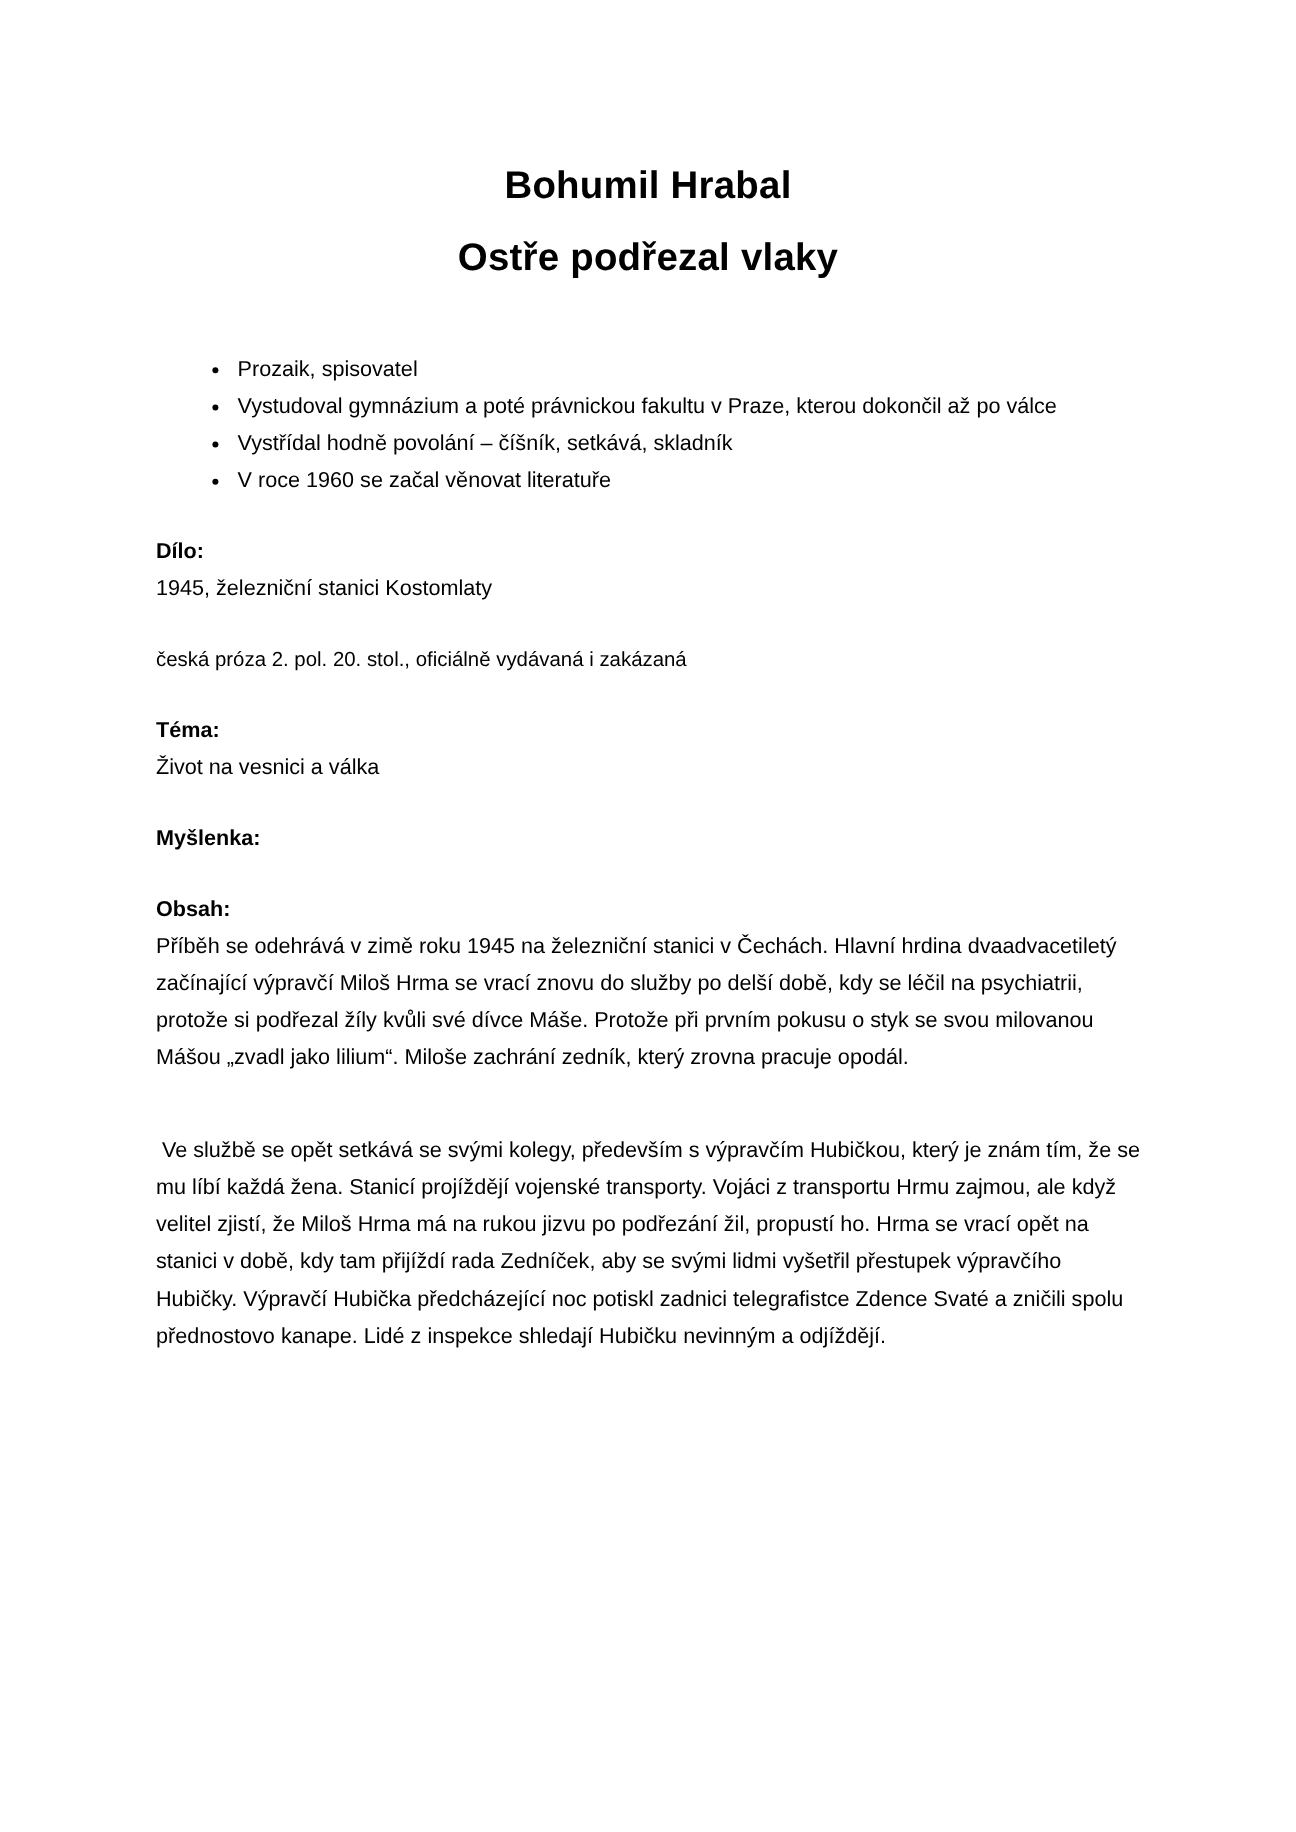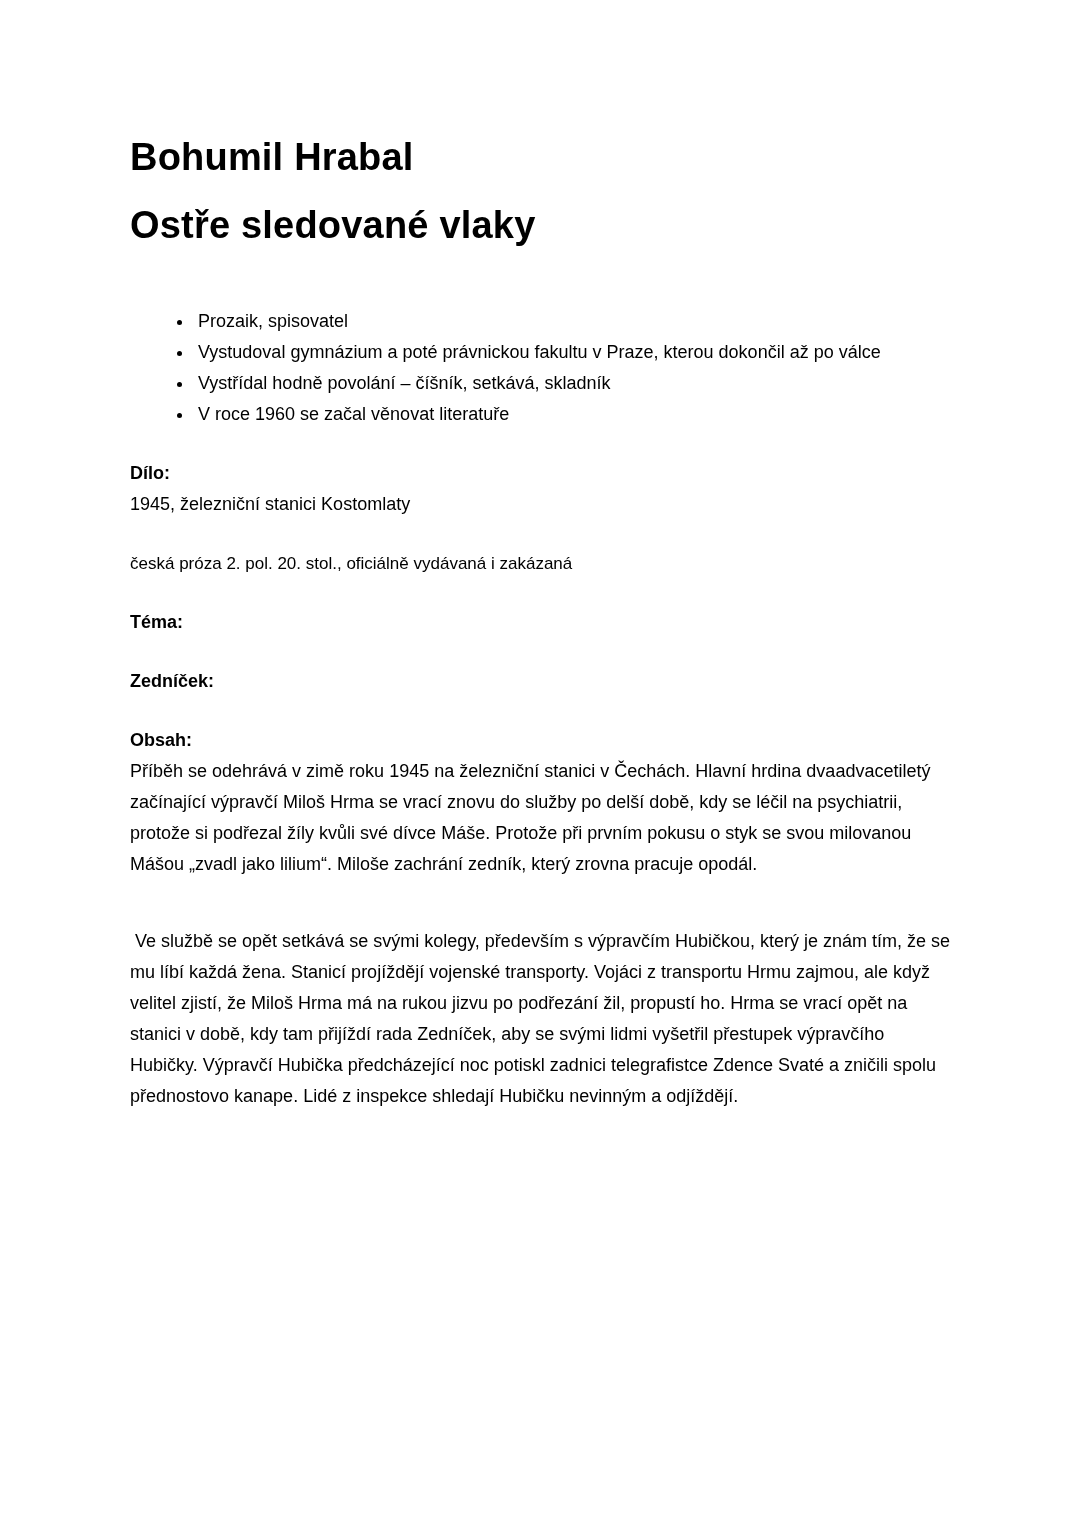--- a/index.html
+++ b/index.html
@@ -15,22 +15,22 @@
     background: #ffffff;
     color: #000000;
     font-family: "Liberation Sans", sans-serif;
     padding: 135px 130px 60px 130px;
     overflow: hidden;
   }
   .title-block {
     margin: 0 0 58px 0;
   }
   .title {
-    text-align: left;
-    font-size: 38px;
+    text-align: center;
+    font-size: 32px;
     font-weight: 700;
     line-height: 1.2;
     margin: 0 0 22px 0;
     letter-spacing: 0.2px;
   }
   .section {
     margin-top: 28px;
   }
   .section.first {
     margin-top: 0;
@@ -65,21 +65,21 @@
     margin-top: 46px;
   }
 </style>
 </head>
 <body>
 
 <div class="page">
 
   <div class="title-block">
     <h1 class="title">Bohumil Hrabal</h1>
-    <h1 class="title">Ostře sledované vlaky</h1>
+    <h1 class="title">Ostře podřezal vlaky</h1>
   </div>
 
   <section class="section first">
     <ul class="bullets">
       <li>Prozaik, spisovatel</li>
       <li>Vystudoval gymnázium a poté právnickou fakultu v Praze, kterou dokončil až po válce</li>
       <li>Vystřídal hodně povolání – číšník, setkává, skladník</li>
       <li>V roce 1960 se začal věnovat literatuře</li>
     </ul>
   </section>
@@ -88,24 +88,25 @@
     <p class="heading">Dílo:</p>
     <p class="text">1945, železniční stanici Kostomlaty</p>
   </section>
 
   <section class="section">
     <p class="text small">česká próza 2. pol. 20. stol., oficiálně vydávaná i zakázaná</p>
   </section>
 
   <section class="section">
     <p class="heading">Téma:</p>
+    <p class="text">Život na vesnici a válka</p>
   </section>
 
   <section class="section">
-    <p class="heading">Zedníček:</p>
+    <p class="heading">Myšlenka:</p>
   </section>
 
   <section class="section">
     <p class="heading">Obsah:</p>
     <p class="text para">Příběh se odehrává v zimě roku 1945 na železniční stanici v Čechách. Hlavní hrdina dvaadvacetiletý začínající výpravčí Miloš Hrma se vrací znovu do služby po delší době, kdy se léčil na psychiatrii, protože si podřezal žíly kvůli své dívce Máše. Protože při prvním pokusu o styk se svou milovanou Mášou „zvadl jako lilium“. Miloše zachrání zedník, který zrovna pracuje opodál.</p>
     <p class="text para"> Ve službě se opět setkává se svými kolegy, především s výpravčím Hubičkou, který je znám tím, že se mu líbí každá žena. Stanicí projíždějí vojenské transporty. Vojáci z transportu Hrmu zajmou, ale když velitel zjistí, že Miloš Hrma má na rukou jizvu po podřezání žil, propustí ho. Hrma se vrací opět na stanici v době, kdy tam přijíždí rada Zedníček, aby se svými lidmi vyšetřil přestupek výpravčího Hubičky. Výpravčí Hubička předcházející noc potiskl zadnici telegrafistce Zdence Svaté a zničili spolu přednostovo kanape. Lidé z inspekce shledají Hubičku nevinným a odjíždějí.</p>
   </section>
 
 </div>
 

